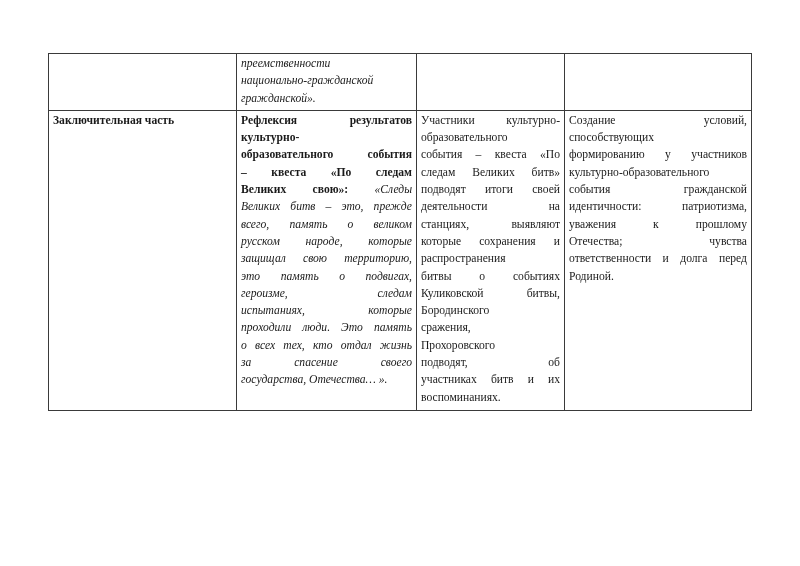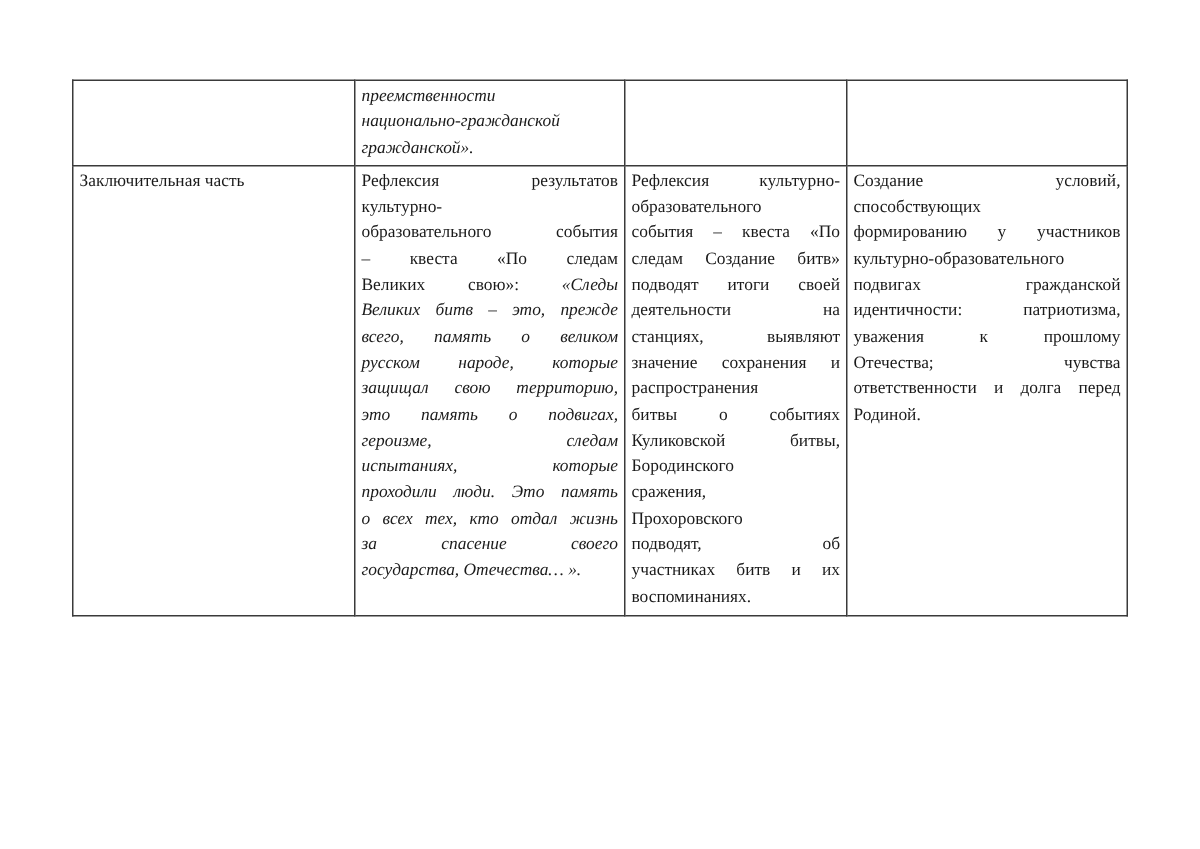--- a/index.html
+++ b/index.html
@@ -35,21 +35,21 @@
       border: 1px solid #3a3a3a;
       vertical-align: top;
       padding: 1px 4px 3px 4px;
     }
     col.c1 { width: 188px; }
     col.c2 { width: 180px; }
     col.c3 { width: 148px; }
     col.c4 { width: 187px; }
     tr.row-top td { height: 50px; }
     tr.row-main td { height: 295px; }
-    .bold { font-weight: normal; }
+    .bold { font-weight: bold; }
     .italic { font-style: italic; }
     .line {
       display: block;
       text-align: justify;
       text-align-last: justify;
       white-space: normal;
     }
     .line.left {
       text-align-last: left;
     }
@@ -92,44 +92,44 @@
             <span class="line"><span class="italic">защищал свою территорию,</span></span>
             <span class="line"><span class="italic">это память о подвигах,</span></span>
             <span class="line"><span class="italic">героизме, следам</span></span>
             <span class="line"><span class="italic">испытаниях, которые</span></span>
             <span class="line"><span class="italic">проходили люди. Это память</span></span>
             <span class="line"><span class="italic">о всех тех, кто отдал жизнь</span></span>
             <span class="line"><span class="italic">за спасение своего</span></span>
             <span class="line left"><span class="italic">государства, Отечества… ».</span></span>
           </td>
       <td>
-            <span class="line"><span>Рефлексия культурно-</span></span>
+            <span class="line"><span>Участники культурно-</span></span>
             <span class="line left"><span>образовательного</span></span>
             <span class="line"><span>события – квеста «По</span></span>
-            <span class="line"><span>следам Создание битв»</span></span>
+            <span class="line"><span>следам Великих битв»</span></span>
             <span class="line"><span>подводят итоги своей</span></span>
             <span class="line"><span>деятельности на</span></span>
             <span class="line"><span>станциях, выявляют</span></span>
-            <span class="line"><span>значение сохранения и</span></span>
+            <span class="line"><span>которые сохранения и</span></span>
             <span class="line left"><span>распространения</span></span>
             <span class="line"><span>битвы о событиях</span></span>
             <span class="line"><span>Куликовской битвы,</span></span>
             <span class="line left"><span>Бородинского</span></span>
             <span class="line left"><span>сражения,</span></span>
             <span class="line left"><span>Прохоровского</span></span>
             <span class="line"><span>подводят, об</span></span>
             <span class="line"><span>участниках битв и их</span></span>
             <span class="line left"><span>воспоминаниях.</span></span>
           </td>
       <td>
             <span class="line"><span>Создание условий,</span></span>
             <span class="line left"><span>способствующих</span></span>
             <span class="line"><span>формированию у участников</span></span>
             <span class="line left"><span>культурно-образовательного</span></span>
-            <span class="line"><span>подвигах гражданской</span></span>
+            <span class="line"><span>события гражданской</span></span>
             <span class="line"><span>идентичности: патриотизма,</span></span>
             <span class="line"><span>уважения к прошлому</span></span>
             <span class="line"><span>Отечества; чувства</span></span>
             <span class="line"><span>ответственности и долга перед</span></span>
             <span class="line left"><span>Родиной.</span></span>
           </td>
     </tr>
   </tbody>
     </table>
 </div>

